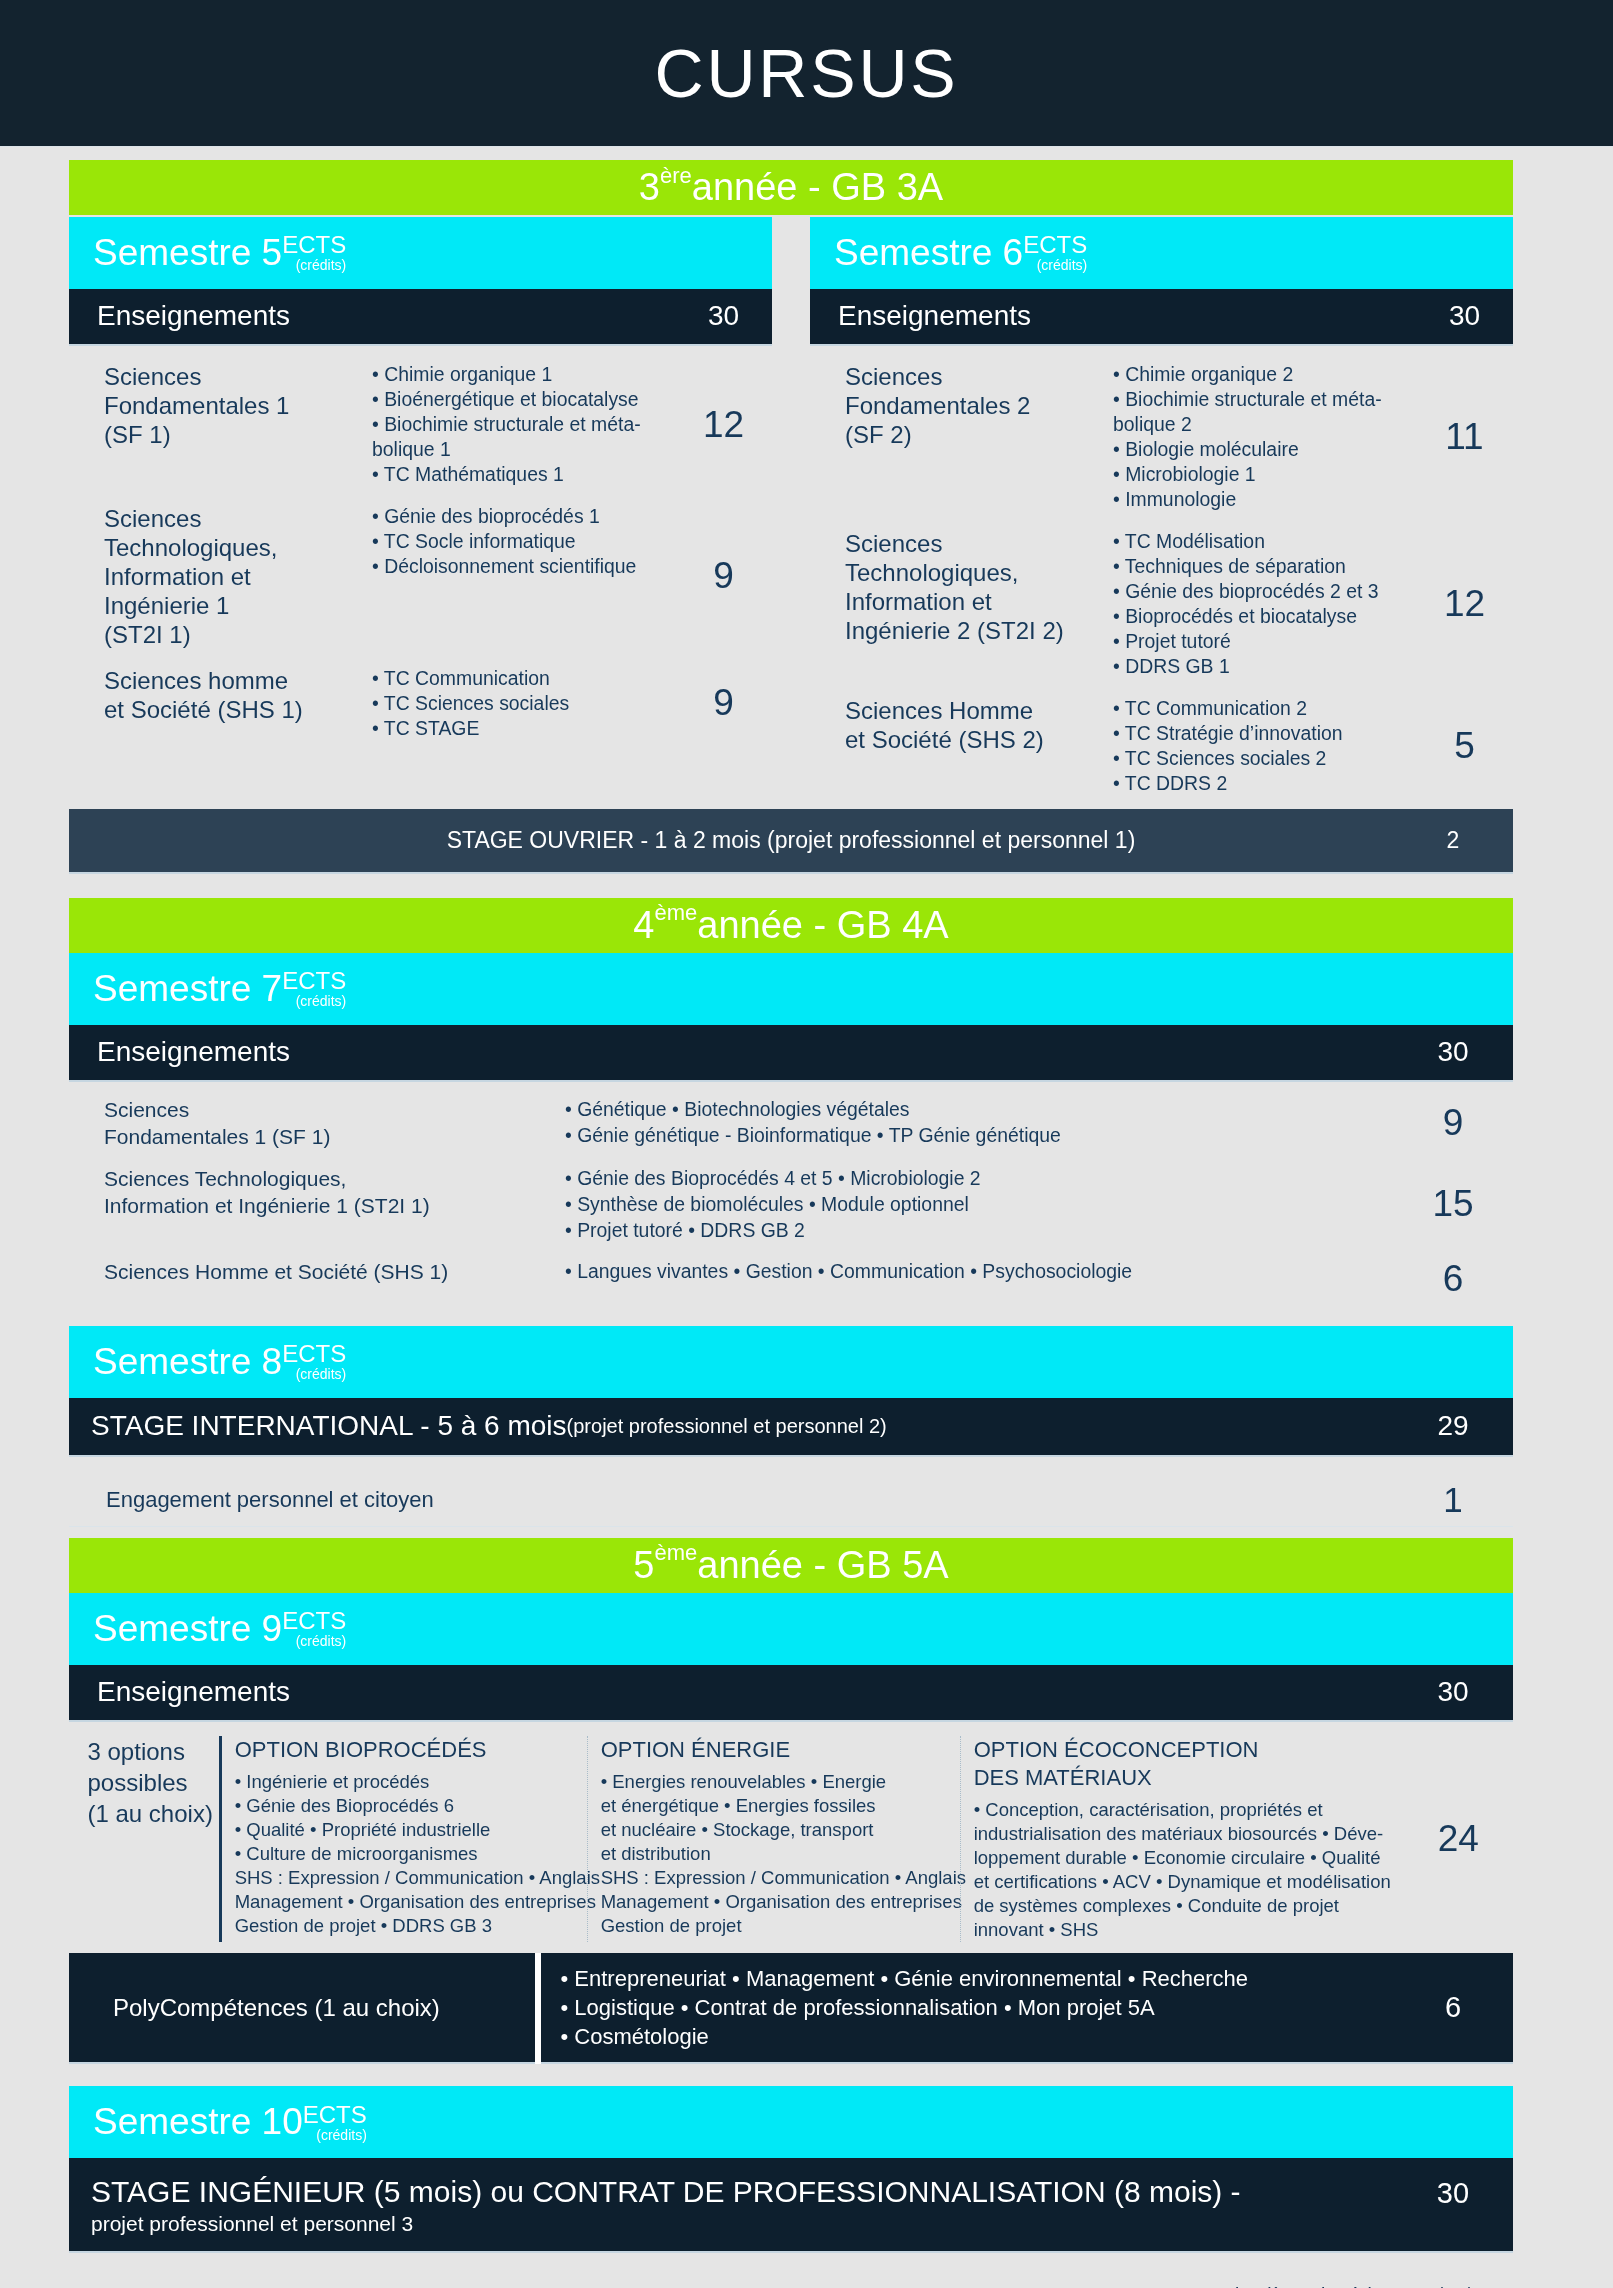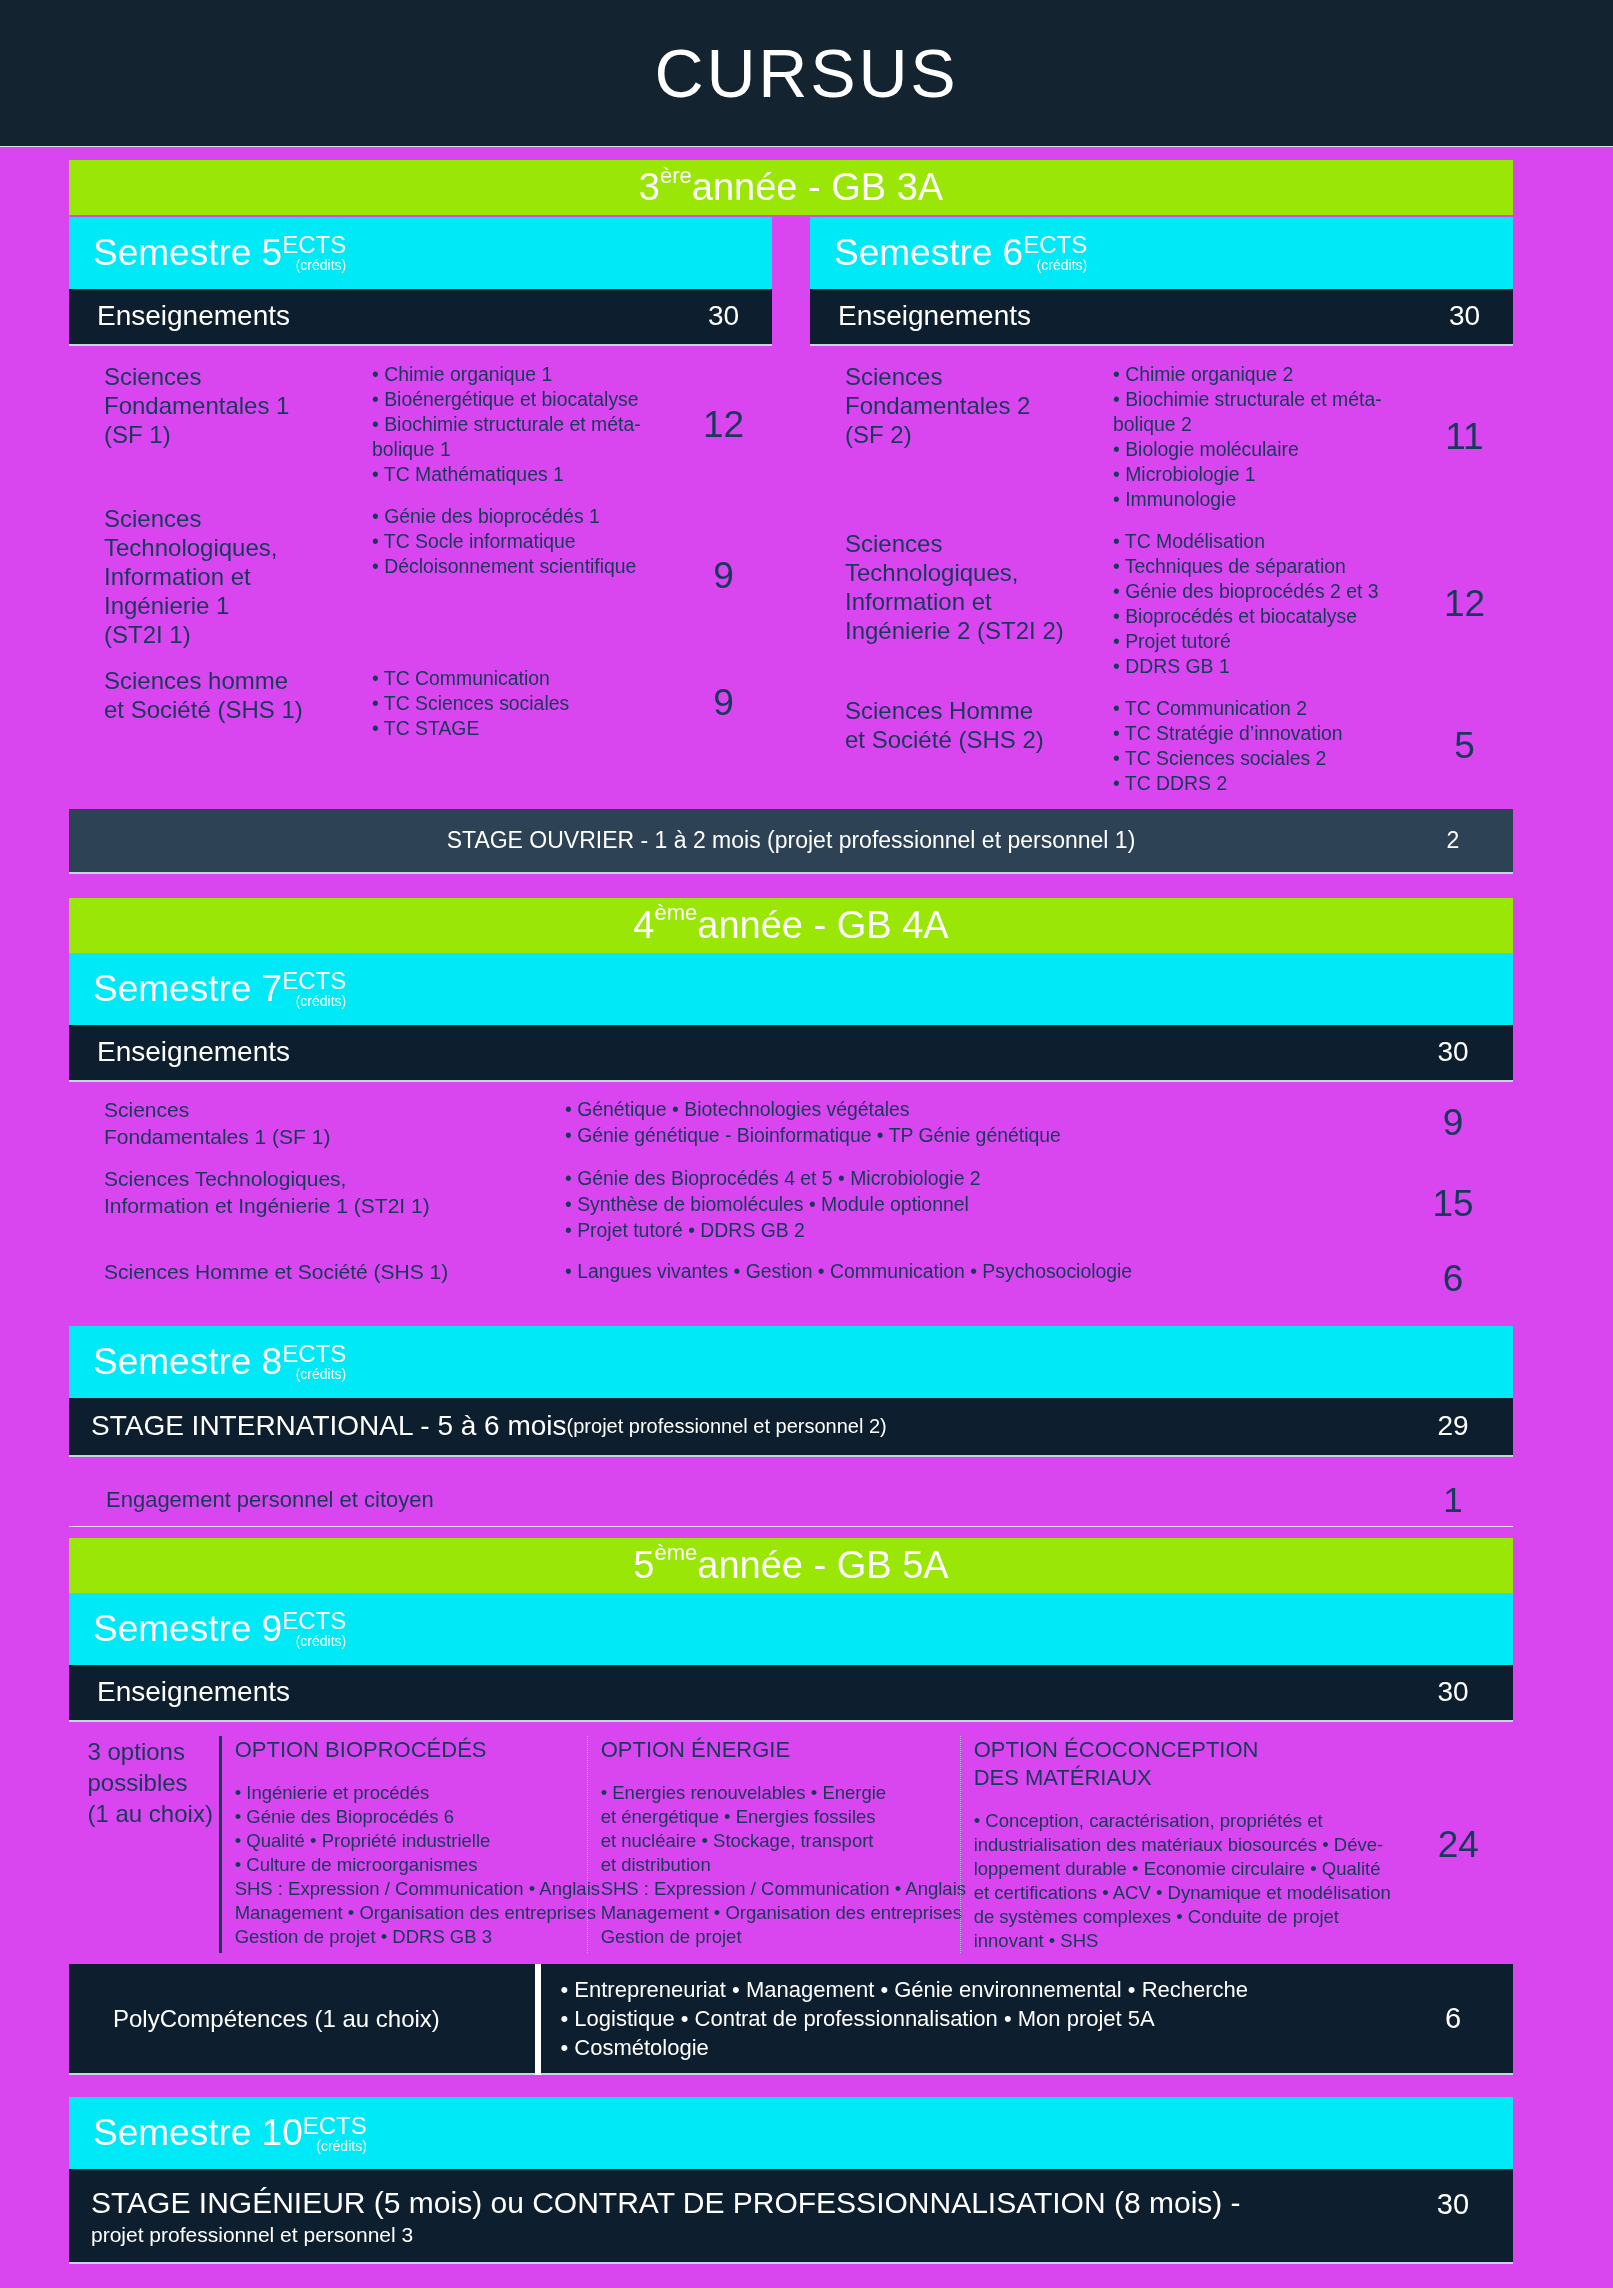--- a/index.html
+++ b/index.html
@@ -1,16 +1,16 @@
 <!DOCTYPE html>
 <html style="font-size:14.8px"><head>
 <meta charset="utf-8">
 <style>
   html,body{margin:0;padding:0;background:#ffffff;}
-  .page{position:relative;width:1613px;height:2289px;background:#d946ef;
+  .page{position:relative;width:1613px;height:2289px;background:#e5e5e5;
         font-family:"Liberation Sans", sans-serif;color:#17395a;overflow:hidden;}
 
   
   .topbar{height:146px;background:#13232f;display:flex;align-items:center;justify-content:center;
           border-bottom:1.8px solid #dce3e8;}
   .toptitle{color:#ffffff;font-size:68px;letter-spacing:2.8px;}
 
   .content{margin:13px 100px 0 69px;width:1444px;}
 
   
@@ -71,21 +71,21 @@
   .opt-label{width:152px;box-sizing:border-box;padding-left:18.5px;display:flex;flex-direction:column;
              font-size:24px;line-height:31px;}
   .vsep{width:2.8px;background:#17395a;}
   .dsep{width:0;border-left:1.8px dotted #a9bcc9;}
   .opt{box-sizing:border-box;padding:0 13px;}
   .opt1{width:365px;}
   .opt2{width:372px;}
   .opt3{flex:1;}
   .opt .otitle{font-size:22px;line-height:28px;white-space:nowrap;}
   .opt .oline{font-size:18.5px;line-height:24px;white-space:nowrap;}
-  .opt .obody{margin-top:17px;}
+  .opt .obody{margin-top:6px;}
   .options .enum{width:111px;font-size:37px;text-align:center;align-self:center;}
 
   .poly-bar{display:flex;align-items:stretch;}
   .poly-left{width:466px;background:#0d1f2e;color:#ffffff;display:flex;align-items:center;
              padding-left:44px;box-sizing:border-box;font-size:24px;border-bottom:2.8px solid #c6d6e1;}
   .poly-gap{width:5.5px;background:#ffffff;}
   .poly-right{flex:1;background:#0d1f2e;color:#ffffff;display:flex;align-items:center;
               border-bottom:2.8px solid #c6d6e1;}
   .poly-lines{flex:1;padding:11px 0 11px 20px;font-size:22px;line-height:29px;white-space:nowrap;}
   .poly-right .bar-num{width:120px;text-align:center;font-size:29px;}

